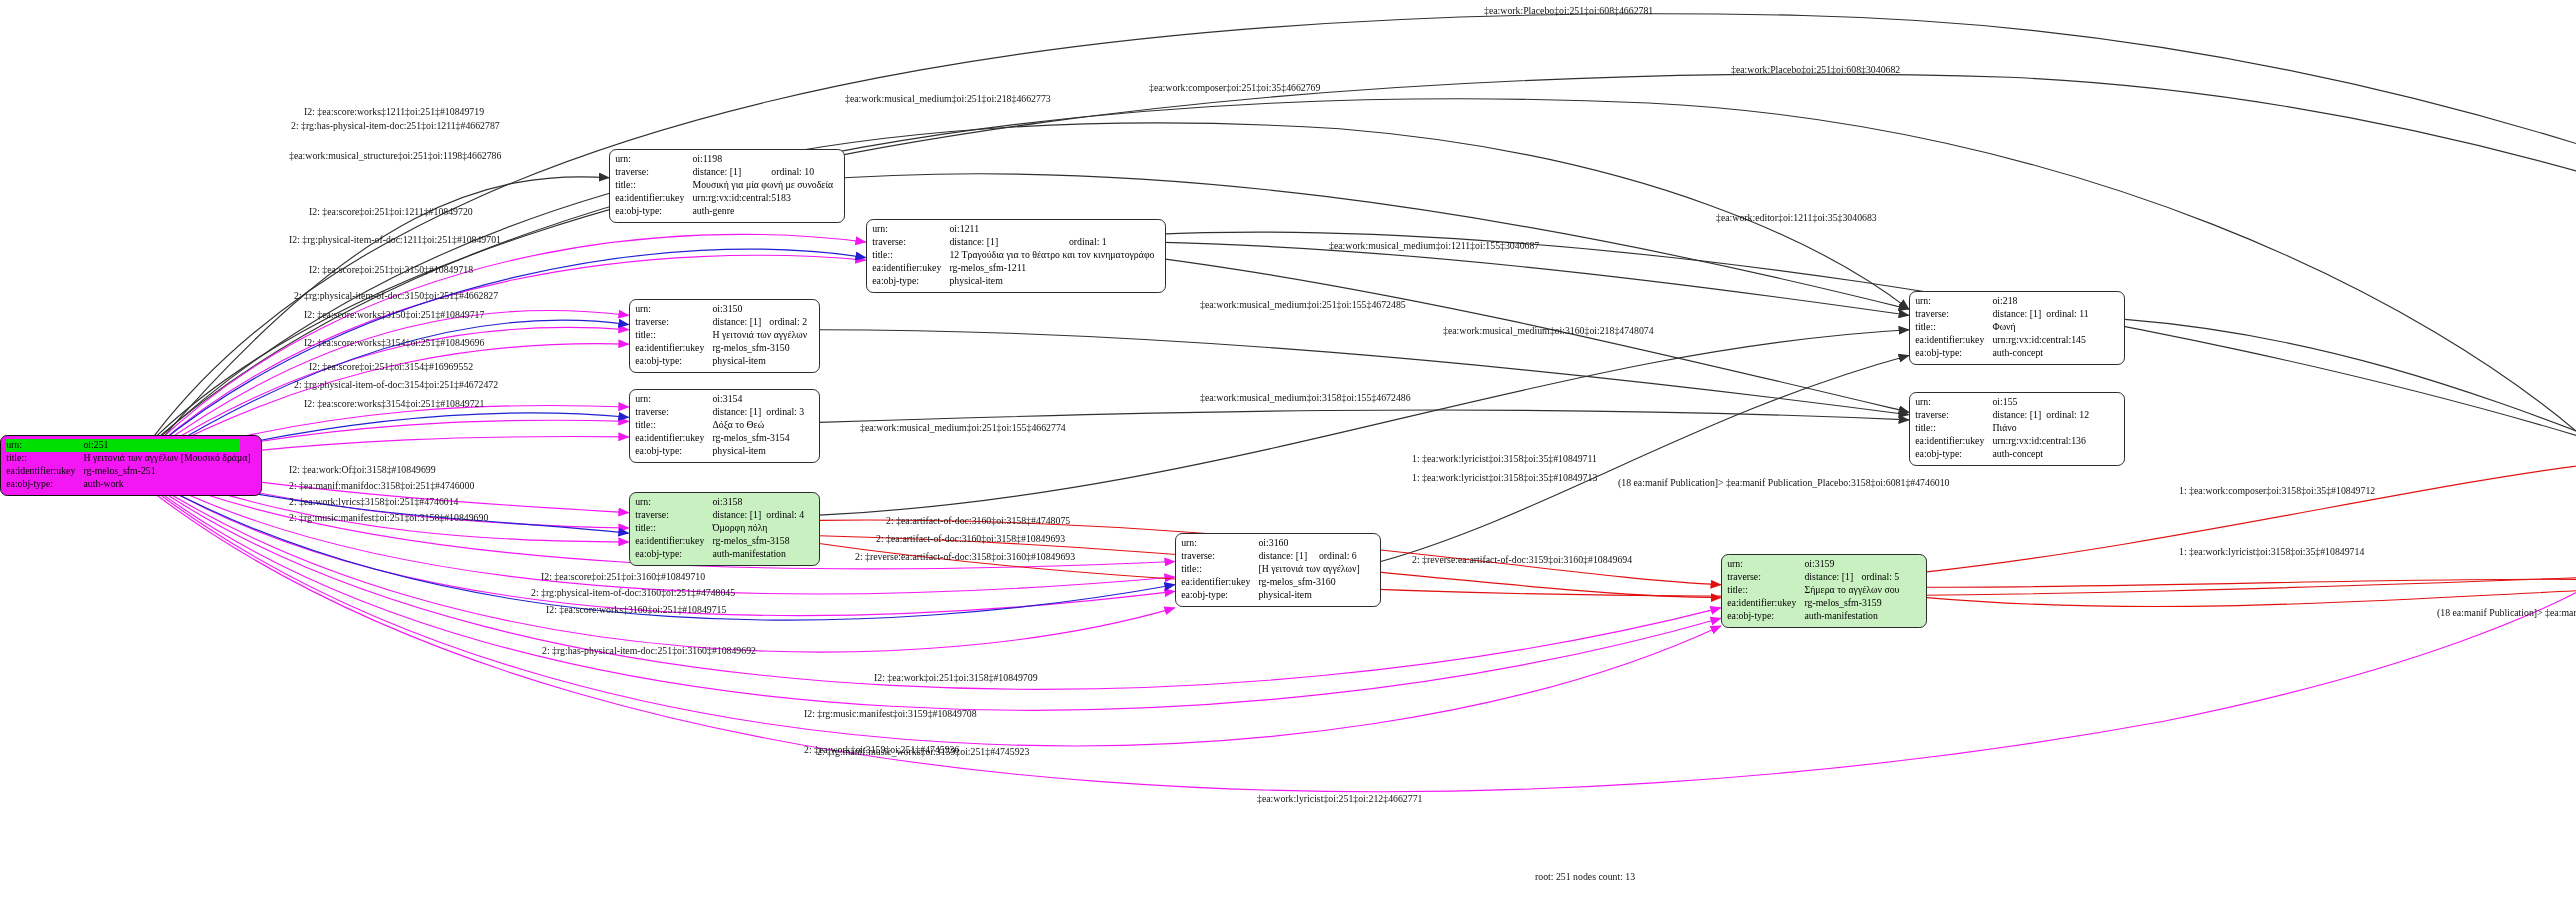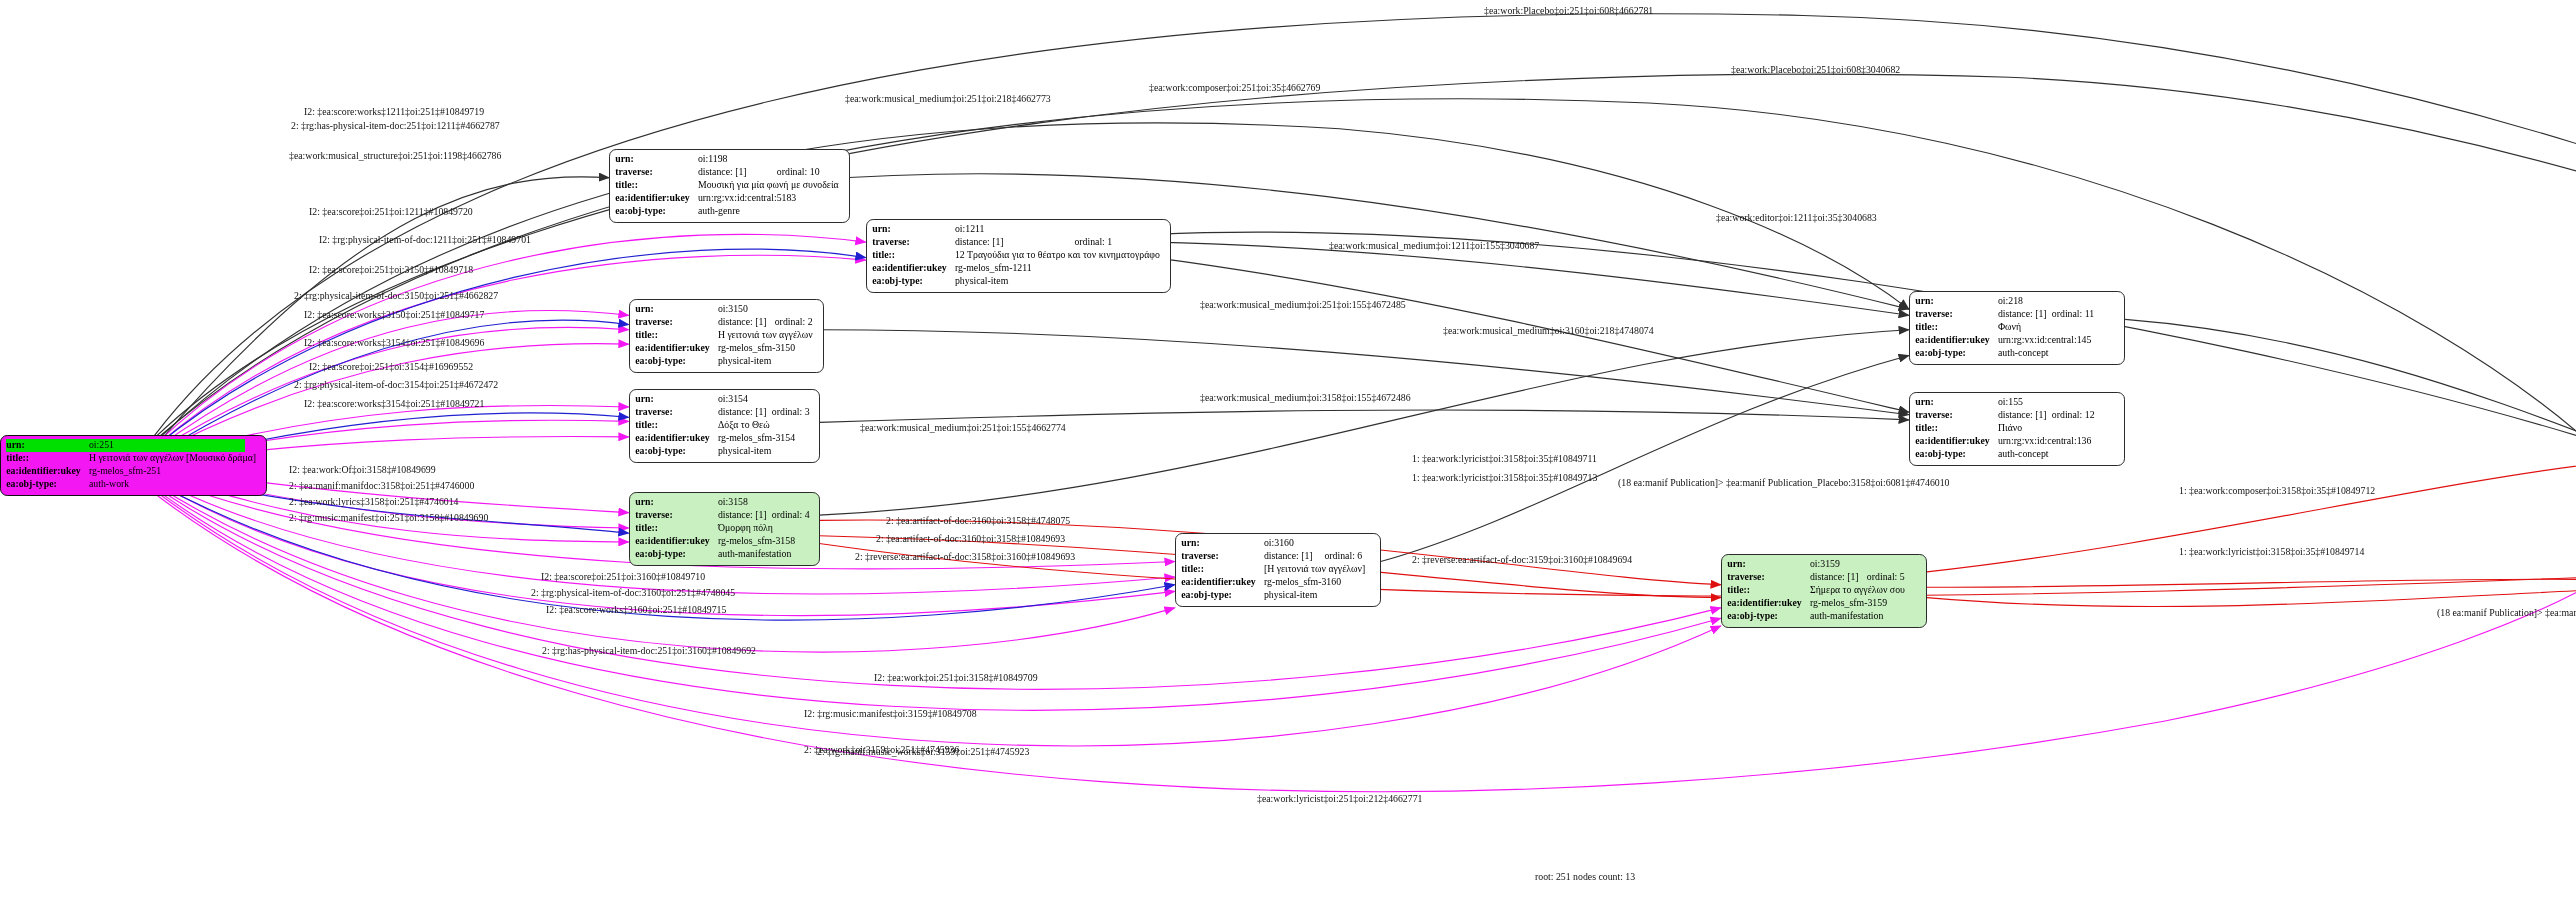--- a/index.html
+++ b/index.html
@@ -3,21 +3,21 @@
 <meta charset="utf-8">
 <style>
   html,body{margin:0;padding:0;background:#ffffff;}
   body{font-family:"Liberation Serif","DejaVu Serif",serif;}
   #canvas{position:relative;width:3478px;height:900px;background:#fff;overflow:hidden;}
   svg.edges{position:absolute;left:0;top:0;width:3478px;height:900px;pointer-events:none;}
   .node{position:absolute;border:1px solid #2b2b2b;border-radius:7.2px;background:#ffffff;
         box-sizing:border-box;padding:3.1px 5.2px 4.1px 5.2px;}
   .node table{border-collapse:collapse;font-size:9.8px;line-height:1.32;white-space:nowrap;}
   .node td{padding:0 3.1px 0 0;vertical-align:top;}
-  .node td.k{padding-right:8.2px;font-weight:bold;}
+  .node td.k{padding-right:8.2px;}
   .node td.v{padding-right:5.2px;}
   .node.root{background:#f317f3;border-color:#111;border-width:1.5px;}
   .node.root td.urnk,.node.root td.urnv{background:#00e000;}
   .node.green{background:#c8f0c0;}
   .node.plain{background:#ffffff;}
   .elabel{position:absolute;font-size:9.8px;color:#111;white-space:nowrap;
           font-family:"Liberation Serif","DejaVu Serif",serif;}
   .footer{position:absolute;font-size:9.8px;color:#111;white-space:nowrap;}
   .ord{padding-left:17.5px;}
 </style>
@@ -376,21 +376,21 @@
   <div id="labels-layer">
       <div class="elabel" style="left: 1484px; top: 5.2px;">‡ea:work:Placebo‡oi:251‡oi:608‡4662781</div>
       <div class="elabel" style="left: 1731px; top: 64px;">‡ea:work:Placebo‡oi:251‡oi:608‡3040682</div>
       <div class="elabel" style="left: 1149px; top: 82px;">‡ea:work:composer‡oi:251‡oi:35‡4662769</div>
       <div class="elabel" style="left: 845px; top: 93px;">‡ea:work:musical_medium‡oi:251‡oi:218‡4662773</div>
       <div class="elabel" style="left: 304px; top: 106px;">I2: ‡ea:score:works‡1211‡oi:251‡#10849719</div>
       <div class="elabel" style="left: 291px; top: 120px;">2: ‡rg:has-physical-item-doc:251‡oi:1211‡#4662787</div>
       <div class="elabel" style="left: 289px; top: 150px;">‡ea:work:musical_structure‡oi:251‡oi:1198‡4662786</div>
       <div class="elabel" style="left: 309px; top: 206px;">I2: ‡ea:score‡oi:251‡oi:1211‡#10849720</div>
       <div class="elabel" style="left: 1716px; top: 212px;">‡ea:work:editor‡oi:1211‡oi:35‡3040683</div>
-      <div class="elabel" style="left: 289px; top: 234px; margin-left: 30px;">I2: ‡rg:physical-item-of-doc:1211‡oi:251‡#10849701</div>
+      <div class="elabel" style="left: 289px; top: 234px;">I2: ‡rg:physical-item-of-doc:1211‡oi:251‡#10849701</div>
       <div class="elabel" style="left: 1329px; top: 240px;">‡ea:work:musical_medium‡oi:1211‡oi:155‡3040687</div>
       <div class="elabel" style="left: 309px; top: 264px;">I2: ‡ea:score‡oi:251‡oi:3150‡#10849718</div>
       <div class="elabel" style="left: 294px; top: 290px;">2: ‡rg:physical-item-of-doc:3150‡oi:251‡#4662827</div>
       <div class="elabel" style="left: 304px; top: 309px;">I2: ‡ea:score:works‡3150‡oi:251‡#10849717</div>
       <div class="elabel" style="left: 1200px; top: 299px;">‡ea:work:musical_medium‡oi:251‡oi:155‡4672485</div>
       <div class="elabel" style="left: 304px; top: 337px;">I2: ‡ea:score:works‡3154‡oi:251‡#10849696</div>
       <div class="elabel" style="left: 1443px; top: 325px;">‡ea:work:musical_medium‡oi:3160‡oi:218‡4748074</div>
       <div class="elabel" style="left: 309px; top: 361px;">I2: ‡ea:score‡oi:251‡oi:3154‡#16969552</div>
       <div class="elabel" style="left: 294px; top: 379px;">2: ‡rg:physical-item-of-doc:3154‡oi:251‡#4672472</div>
       <div class="elabel" style="left: 304px; top: 398px;">I2: ‡ea:score:works‡3154‡oi:251‡#10849721</div>

